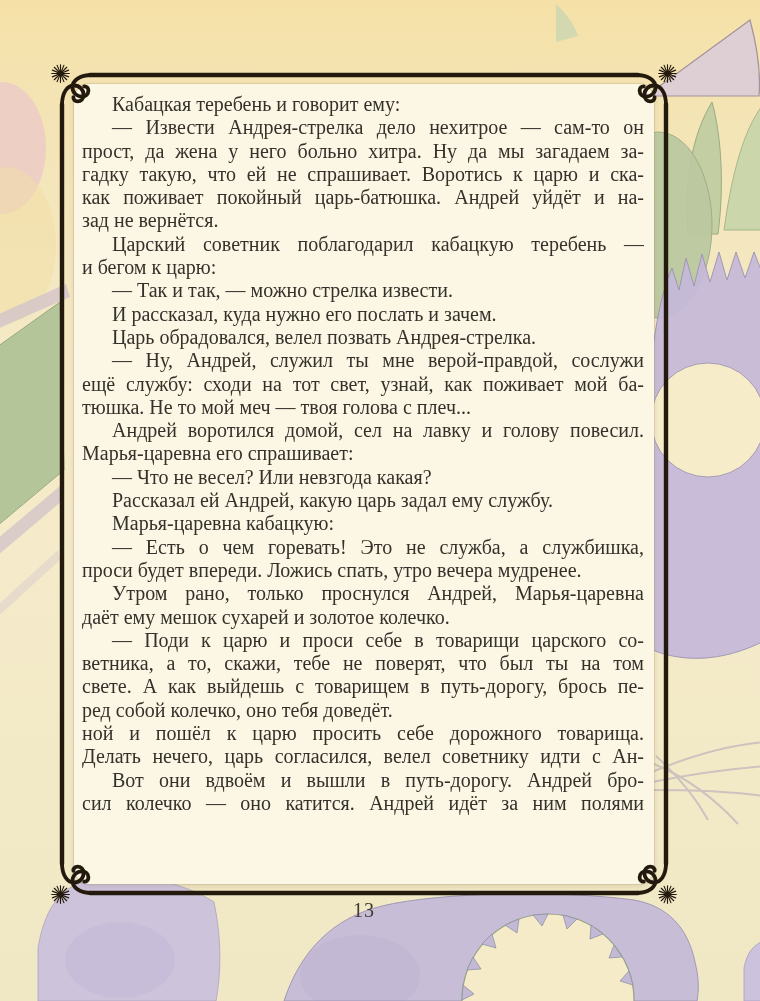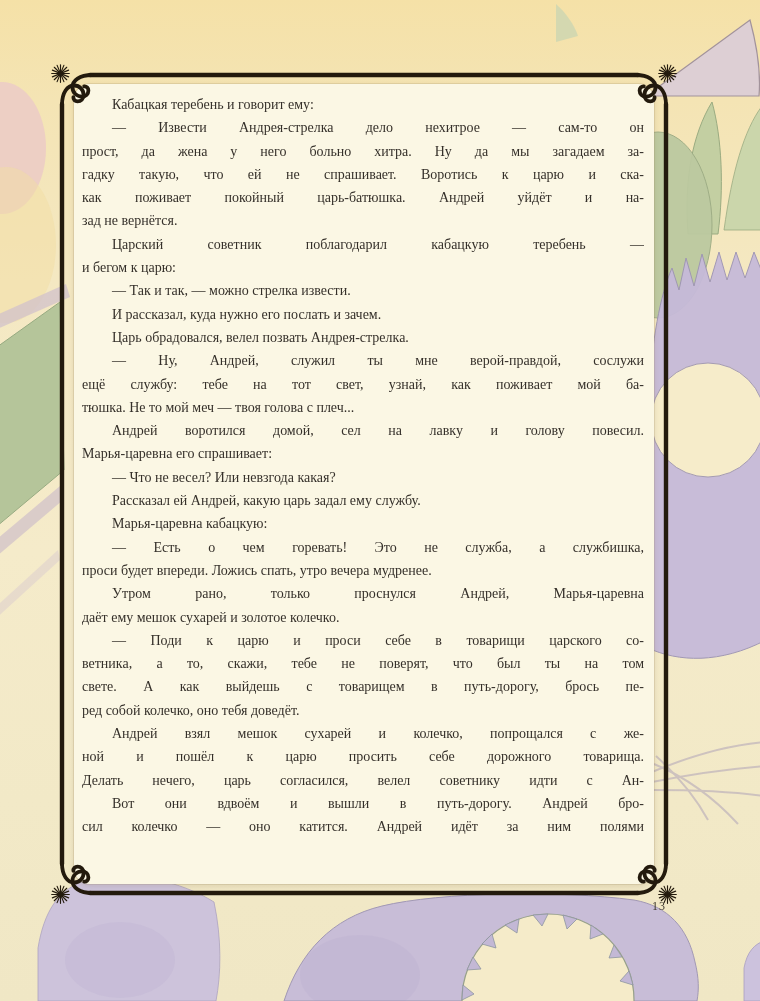--- a/index.html
+++ b/index.html
@@ -9,31 +9,31 @@
     background:linear-gradient(180deg,#f5e1a7 0%,#f4e4b4 10%,#f4e8c2 28%,#f5ebca 55%,#f2e9c7 80%,#f0e7c5 100%);
   }
   svg.bg, svg.frame { position:absolute; left:0; top:0; width:760px; height:1001px; }
   .panel {
     position:absolute; left:74px; top:84px; width:580px; height:800px;
     background:#fbf7e4; border-radius:16px;
     box-shadow:0 0 0 1px rgba(150,130,90,.18), 0 2px 6px rgba(120,100,60,.18);
   }
   .story {
     position:absolute; left:82px; top:93px; width:562px;
-    font-size:14px; color:#35302a;
+    font-size:20px; color:#35302a;
   }
   .line {
     height:23.3px; line-height:23.3px; overflow:hidden;
     text-align:justify; text-align-last:justify;
   }
   .line.first { text-indent:30px; }
   .line.last  { text-align-last:left; }
   .page-number {
     position:absolute; left:62px; top:899px; width:604px;
-    text-align:right; font-size:12px; color:#3f3a30; letter-spacing:1px;
+    text-align:center; font-size:20px; color:#3f3a30; letter-spacing:1px;
   }
 </style>
 </head>
 <body>
 
 <div class="page">
 
   <svg class="bg" viewBox="0 0 760 1001" aria-hidden="true">
 
     <g>
@@ -133,36 +133,35 @@
       <div class="line">прост, да жена у него больно хитра. Ну да мы загадаем за-</div>
       <div class="line">гадку такую, что ей не спрашивает. Воротись к царю и ска-</div>
       <div class="line">как поживает покойный царь-батюшка. Андрей уйдёт и на-</div>
       <div class="line last">зад не вернётся.</div>
       <div class="line first">Царский советник поблагодарил кабацкую теребень —</div>
       <div class="line last">и бегом к царю:</div>
       <div class="line first last">— Так и так, — можно стрелка извести.</div>
       <div class="line first last">И рассказал, куда нужно его послать и зачем.</div>
       <div class="line first last">Царь обрадовался, велел позвать Андрея-стрелка.</div>
       <div class="line first">— Ну, Андрей, служил ты мне верой-правдой, сослужи</div>
-      <div class="line">ещё службу: тебе на тот свет, узнай, как поживает мой ба-</div>
+      <div class="line">ещё службу: сходи на тот свет, узнай, как поживает мой ба-</div>
       <div class="line last">тюшка. Не то мой меч — твоя голова с плеч...</div>
       <div class="line first">Андрей воротился домой, сел на лавку и голову повесил.</div>
       <div class="line last">Марья-царевна его спрашивает:</div>
       <div class="line first last">— Что не весел? Или невзгода какая?</div>
       <div class="line first last">Рассказал ей Андрей, какую царь задал ему службу.</div>
       <div class="line first last">Марья-царевна кабацкую:</div>
       <div class="line first">— Есть о чем горевать! Это не служба, а службишка,</div>
       <div class="line last">проси будет впереди. Ложись спать, утро вечера мудренее.</div>
       <div class="line first">Утром рано, только проснулся Андрей, Марья-царевна</div>
       <div class="line last">даёт ему мешок сухарей и золотое колечко.</div>
       <div class="line first">— Поди к царю и проси себе в товарищи царского со-</div>
       <div class="line">ветника, а то, скажи, тебе не поверят, что был ты на том</div>
       <div class="line">свете. А как выйдешь с товарищем в путь-дорогу, брось пе-</div>
       <div class="line last">ред собой колечко, оно тебя доведёт.</div>
-      <div class="line first">Андрей взял мешок сухарей и колечко, попрощался с же-</div>
       <div class="line">ной и пошёл к царю просить себе дорожного товарища.</div>
       <div class="line">Делать нечего, царь согласился, велел советнику идти с Ан-</div>
       <div class="line first">Вот они вдвоём и вышли в путь-дорогу. Андрей бро-</div>
       <div class="line">сил колечко — оно катится. Андрей идёт за ним полями</div>
     </div>
 
   <div class="page-number">13</div>
 </div>
 
 </body></html>

